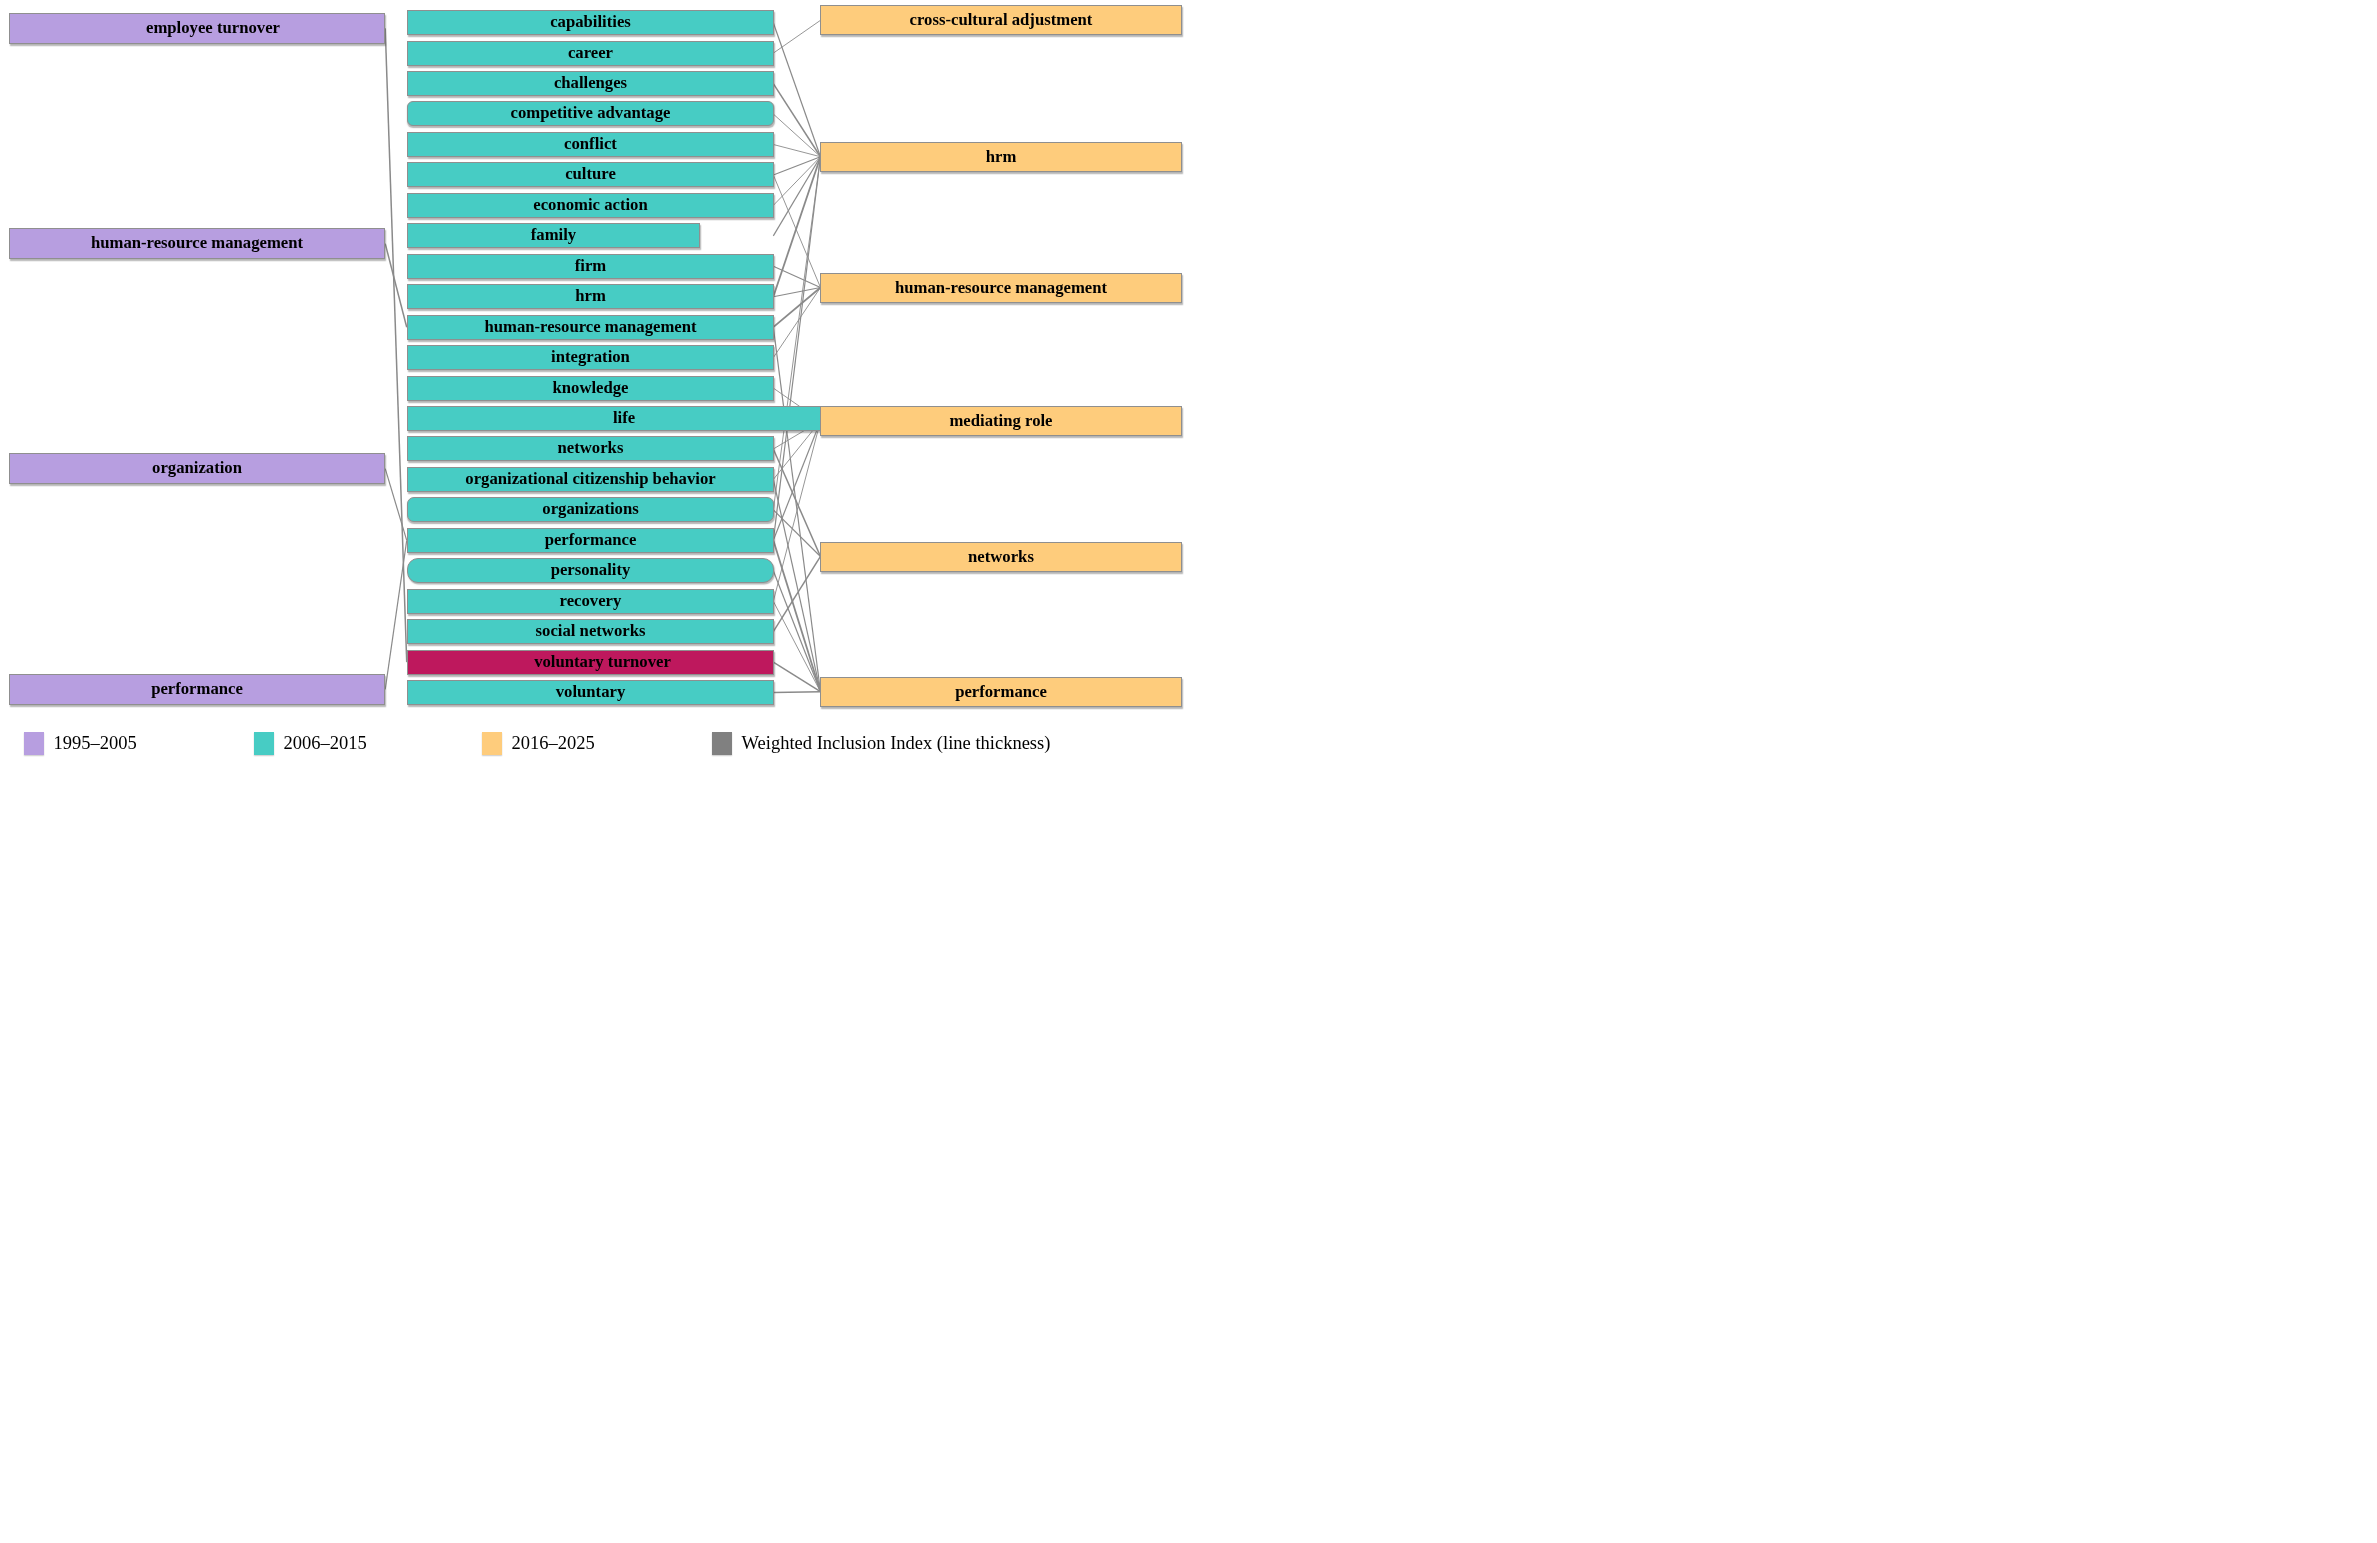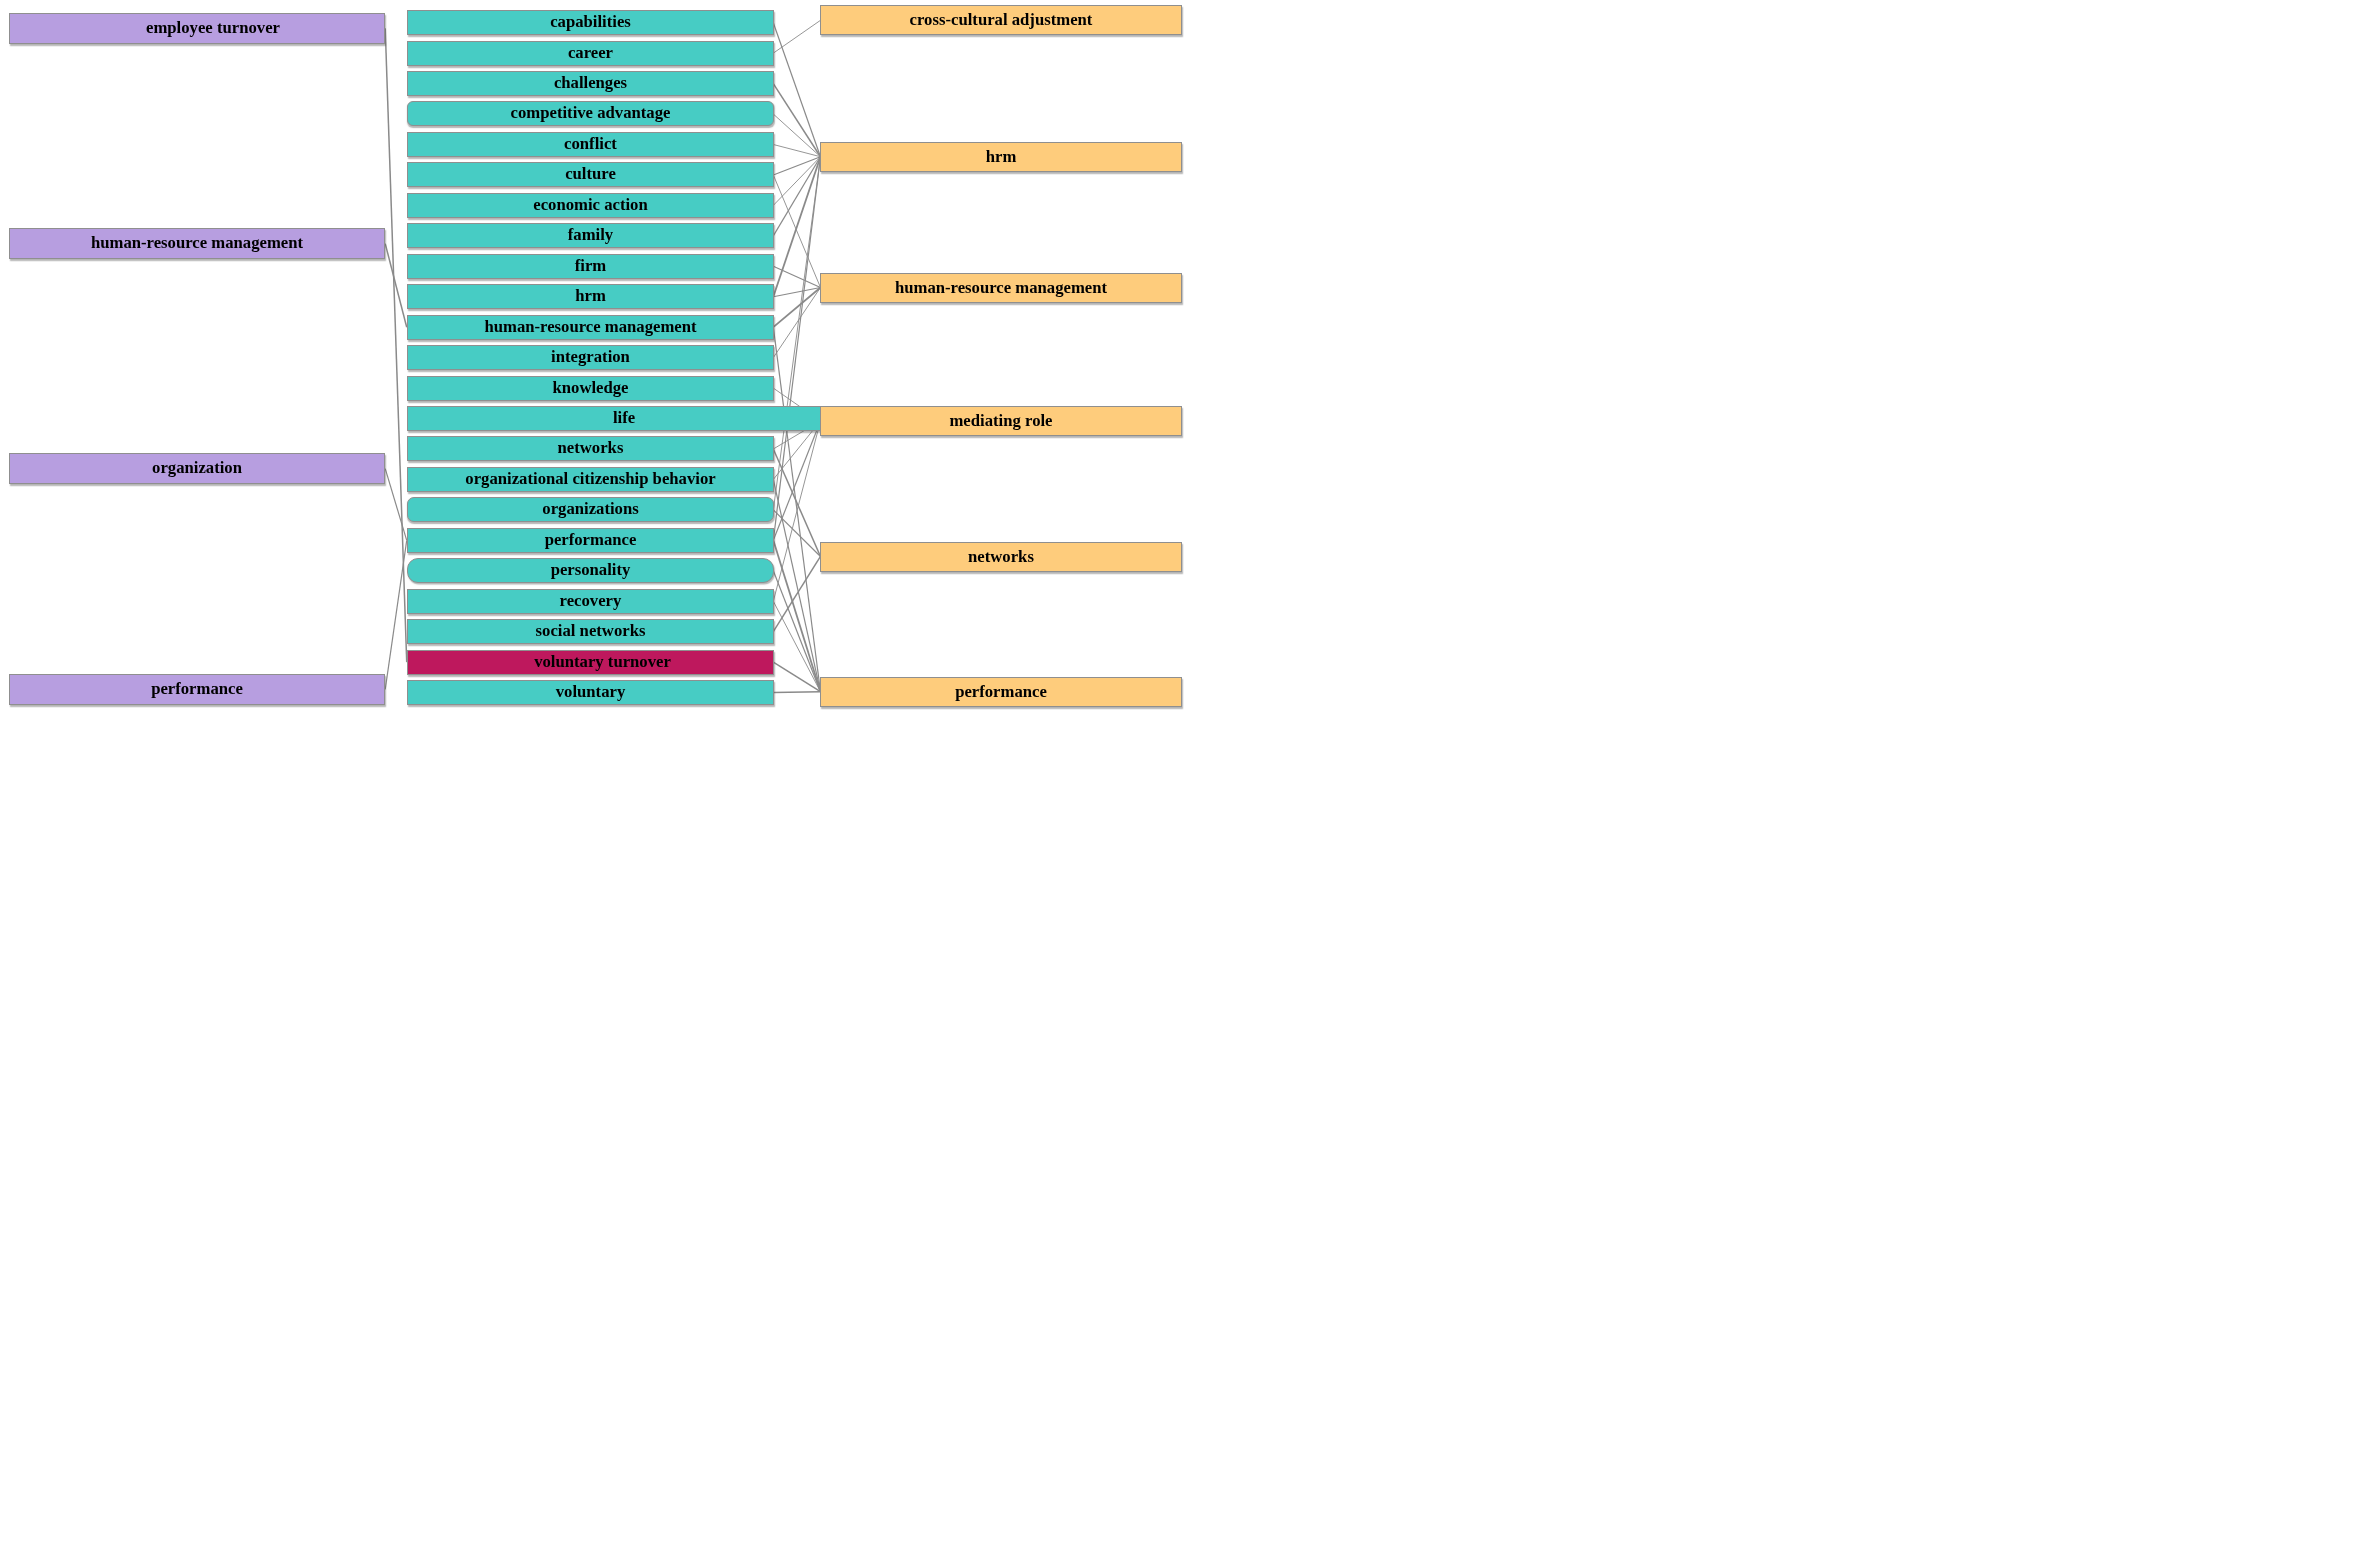--- a/index.html
+++ b/index.html
@@ -68,21 +68,21 @@
       <div class="node" style="left: 9px; width: 376px; height: 31px; top: 674px; background: rgb(183, 158, 224);">performance</div>
     </div>
   <div id="col-p2">
       <div class="node" style="left: 407px; width: 367px; height: 25px; top: 10px; background: rgb(71, 204, 196);">capabilities</div>
       <div class="node" style="left: 407px; width: 367px; height: 25px; top: 41px; background: rgb(71, 204, 196);">career</div>
       <div class="node" style="left: 407px; width: 367px; height: 25px; top: 71px; background: rgb(71, 204, 196);">challenges</div>
       <div class="node" style="left: 407px; width: 367px; height: 25px; top: 101px; background: rgb(71, 204, 196); border-radius: 6px;">competitive advantage</div>
       <div class="node" style="left: 407px; width: 367px; height: 25px; top: 132px; background: rgb(71, 204, 196);">conflict</div>
       <div class="node" style="left: 407px; width: 367px; height: 25px; top: 162px; background: rgb(71, 204, 196);">culture</div>
       <div class="node" style="left: 407px; width: 367px; height: 25px; top: 193px; background: rgb(71, 204, 196);">economic action</div>
-      <div class="node" style="left: 407px; width: 367px; height: 25px; top: 223px; background: rgb(71, 204, 196);">family</div>
+      <div class="node" style="left: 407px; width: 293px; height: 25px; top: 223px; background: rgb(71, 204, 196);">family</div>
       <div class="node" style="left: 407px; width: 367px; height: 25px; top: 254px; background: rgb(71, 204, 196);">firm</div>
       <div class="node" style="left: 407px; width: 367px; height: 25px; top: 284px; background: rgb(71, 204, 196);">hrm</div>
       <div class="node" style="left: 407px; width: 367px; height: 25px; top: 315px; background: rgb(71, 204, 196);">human-resource management</div>
       <div class="node" style="left: 407px; width: 367px; height: 25px; top: 345px; background: rgb(71, 204, 196);">integration</div>
       <div class="node" style="left: 407px; width: 367px; height: 25px; top: 376px; background: rgb(71, 204, 196);">knowledge</div>
       <div class="node" style="left: 407px; width: 434px; height: 25px; top: 406px; background: rgb(71, 204, 196);">life</div>
       <div class="node" style="left: 407px; width: 367px; height: 25px; top: 436px; background: rgb(71, 204, 196);">networks</div>
       <div class="node" style="left: 407px; width: 367px; height: 25px; top: 467px; background: rgb(71, 204, 196);">organizational citizenship behavior</div>
       <div class="node" style="left: 407px; width: 367px; height: 25px; top: 497px; background: rgb(71, 204, 196); border-radius: 7px;">organizations</div>
       <div class="node" style="left: 407px; width: 367px; height: 25px; top: 528px; background: rgb(71, 204, 196);">performance</div>
@@ -94,14 +94,32 @@
     </div>
   <div id="col-p3">
       <div class="node" style="left: 820px; width: 362px; height: 30px; top: 5.4px; background: rgb(254, 204, 124);">cross-cultural adjustment</div>
       <div class="node" style="left: 820px; width: 362px; height: 30px; top: 142px; background: rgb(254, 204, 124);">hrm</div>
       <div class="node" style="left: 820px; width: 362px; height: 30px; top: 273px; background: rgb(254, 204, 124);">human-resource management</div>
       <div class="node" style="left: 820px; width: 362px; height: 30px; top: 406px; background: rgb(254, 204, 124);">mediating role</div>
       <div class="node" style="left: 820px; width: 362px; height: 30px; top: 542px; background: rgb(254, 204, 124);">networks</div>
       <div class="node" style="left: 820px; width: 362px; height: 30px; top: 677px; background: rgb(254, 204, 124);">performance</div>
     </div>
 
+  <div id="legend">
+    <div class="legend-item" style="left:24px">
+      <span class="legend-swatch" style="background: rgb(183, 158, 224);"></span>
+      <span class="legend-label">1995–2005</span>
+    </div>
+    <div class="legend-item" style="left:254px">
+      <span class="legend-swatch" style="background: rgb(71, 204, 196);"></span>
+      <span class="legend-label">2006–2015</span>
+    </div>
+    <div class="legend-item" style="left:482px">
+      <span class="legend-swatch" style="background: rgb(254, 204, 124);"></span>
+      <span class="legend-label">2016–2025</span>
+    </div>
+    <div class="legend-item" style="left:712px">
+      <span class="legend-swatch" style="background: rgb(128, 128, 128);"></span>
+      <span class="legend-label">Weighted Inclusion Index (line thickness)</span>
+    </div>
+  </div>
 </div>
 
 
 </body></html>

